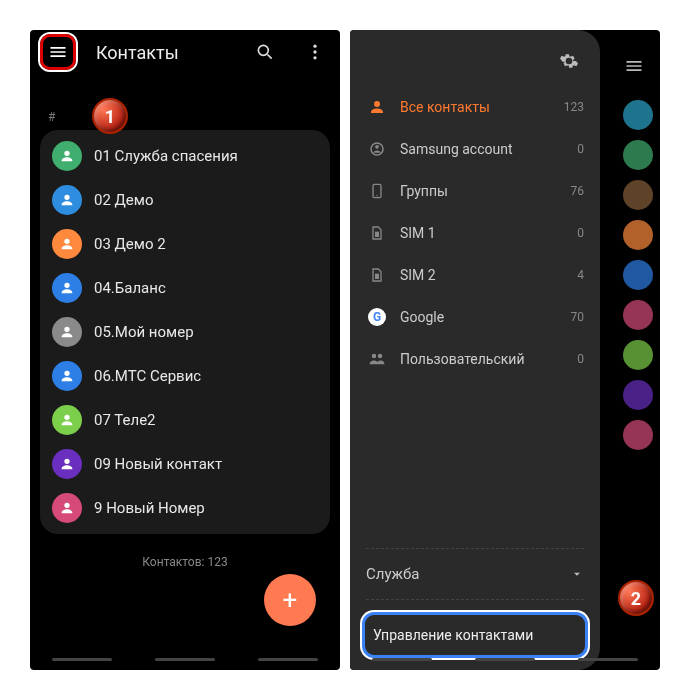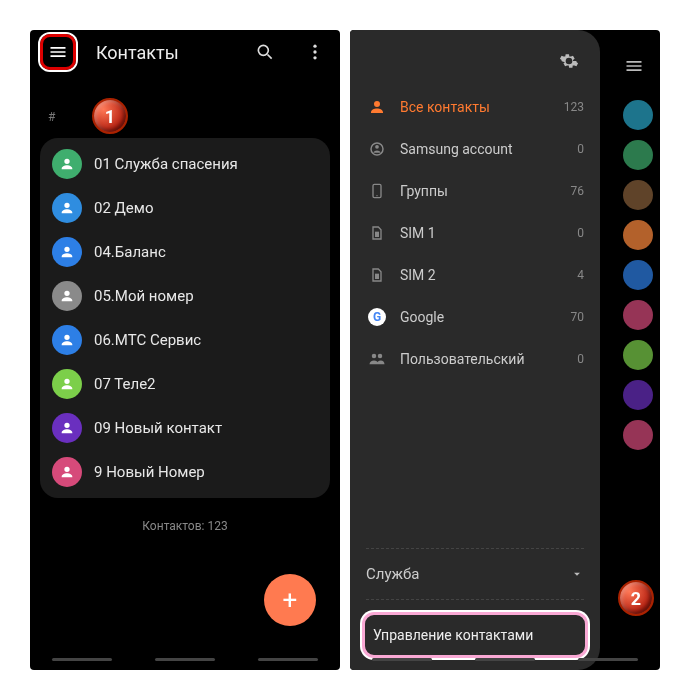--- a/index.html
+++ b/index.html
@@ -4,21 +4,21 @@
 <style>
   *{box-sizing:border-box;margin:0;padding:0;font-family:-apple-system,BlinkMacSystemFont,"Segoe UI",Roboto,sans-serif}
   body{background:#fff;width:690px;height:684px;overflow:hidden;position:relative}
   .main-row{position:absolute;left:30px;top:30px;display:flex;gap:10px}
   .phone{width:310px;height:640px;background:#000;border-radius:4px;position:relative;overflow:hidden}
   .topbar{display:flex;align-items:center;height:44px;padding:0 10px;color:#fff;gap:20px}
   .hamburger-box{width:36px;height:36px;display:flex;align-items:center;justify-content:center;border:3px solid #d00;border-radius:10px;box-shadow:0 0 0 2px #fff}
   .title{flex:1;font-size:18px;color:#eee}
   .icon-btn{width:30px;height:30px;display:flex;align-items:center;justify-content:center;color:#ccc}
   .section-hash{color:#777;font-size:12px;padding:6px 18px}
-  .list{background:#1b1b1b;border-radius:18px;margin:8px 10px;padding:4px 0}
+  .list{background:#1b1b1b;border-radius:18px;margin:0 10px;padding:4px 0}
   .row{display:flex;align-items:center;height:44px;padding:0 12px;gap:12px}
   .avatar{width:30px;height:30px;border-radius:50%;display:flex;align-items:center;justify-content:center;flex:0 0 30px}
   .avatar svg{fill:#fff}
   .row-label{color:#e8e8e8;font-size:15px}
   .count-line{text-align:center;color:#888;font-size:12px;margin-top:21px}
   .fab{position:absolute;right:24px;bottom:44px;width:52px;height:52px;border-radius:50%;background:#ff7a50;color:#fff;display:flex;align-items:center;justify-content:center;font-size:26px}
   .navbar{position:absolute;bottom:0;left:0;right:0;height:22px;display:flex;justify-content:space-around;align-items:center}
   .navbar div{width:60px;height:3px;background:#444;border-radius:2px}
   
   .drawer{position:absolute;left:0;top:0;bottom:0;width:250px;background:#2a2a2a;border-top-right-radius:22px;border-bottom-right-radius:22px;padding:12px 0;display:flex;flex-direction:column}
@@ -26,21 +26,21 @@
   .gear{color:#bbb}
   .acct-list{flex:1}
   .acct-row{display:flex;align-items:center;padding:10px 16px;gap:12px;color:#ccc;font-size:14px}
   .acct-row.active{color:#ff7a30}
   .acct-icon{width:22px;height:22px;display:flex;align-items:center;justify-content:center;flex:0 0 22px}
   .acct-label{flex:1;white-space:nowrap;overflow:hidden;text-overflow:ellipsis}
   .acct-count{color:#888;font-size:12px}
   .sep{border-top:1px dashed #444;margin:4px 16px}
   .groups-row{display:flex;align-items:center;padding:12px 16px;color:#ccc;font-size:15px}
   .groups-row span{flex:1}
-  .manage-btn{margin:8px 12px 0;border:3px solid #f9a8d4;border-radius:12px;box-shadow:0 0 0 2px #fff;padding:12px 8px;color:#eee;font-size:14px;text-align:left;background:#2a2a2a}
+  .manage-btn{margin:8px 12px 0;border:3px solid #3b82f6;border-radius:12px;box-shadow:0 0 0 2px #fff;padding:12px 8px;color:#eee;font-size:14px;text-align:left;background:#2a2a2a}
   .peek{position:absolute;right:0;top:18px;bottom:22px;width:44px;background:#000}
   .peek .hamb{color:#bbb;margin:8px 8px 20px}
   .peek-dot{width:30px;height:30px;border-radius:50%;margin:10px auto;opacity:.7}
   .callout{position:absolute;width:36px;height:36px;border-radius:50%;background:radial-gradient(circle at 30% 30%,#ff7755,#b41f10 70%);box-shadow:inset -2px -2px 4px rgba(0,0,0,.5),inset 2px 2px 4px rgba(255,255,255,.3);color:#fff;display:flex;align-items:center;justify-content:center;font-weight:bold;font-size:18px;border:2px solid #aa2200}
   
 </style>
 </head>
 <body>
 
 <div class="main-row">
@@ -78,20 +78,28 @@
           </div>
           <div class="row-label">01 Служба спасения</div>
         </div>
         <div class="row">
           <div class="avatar" style="background:#2f8de0">
             <svg width="16" height="16" viewBox="0 0 24 24">
               <path d="M12 12a4 4 0 100-8 4 4 0 000 8zm0 2c-4 0-8 2-8 5v1h16v-1c0-3-4-5-8-5z"></path>
             </svg>
           </div>
           <div class="row-label">02 Демо</div>
+        </div>
+        <div class="row">
+          <div class="avatar" style="background:#ff8a3d">
+            <svg width="16" height="16" viewBox="0 0 24 24">
+              <path d="M12 12a4 4 0 100-8 4 4 0 000 8zm0 2c-4 0-8 2-8 5v1h16v-1c0-3-4-5-8-5z"></path>
+            </svg>
+          </div>
+          <div class="row-label">03 Демо 2</div>
         </div>
         <div class="row">
           <div class="avatar" style="background:#2d7fe6">
             <svg width="16" height="16" viewBox="0 0 24 24">
               <path d="M12 12a4 4 0 100-8 4 4 0 000 8zm0 2c-4 0-8 2-8 5v1h16v-1c0-3-4-5-8-5z"></path>
             </svg>
           </div>
           <div class="row-label">04.Баланс</div>
         </div>
         <div class="row">

